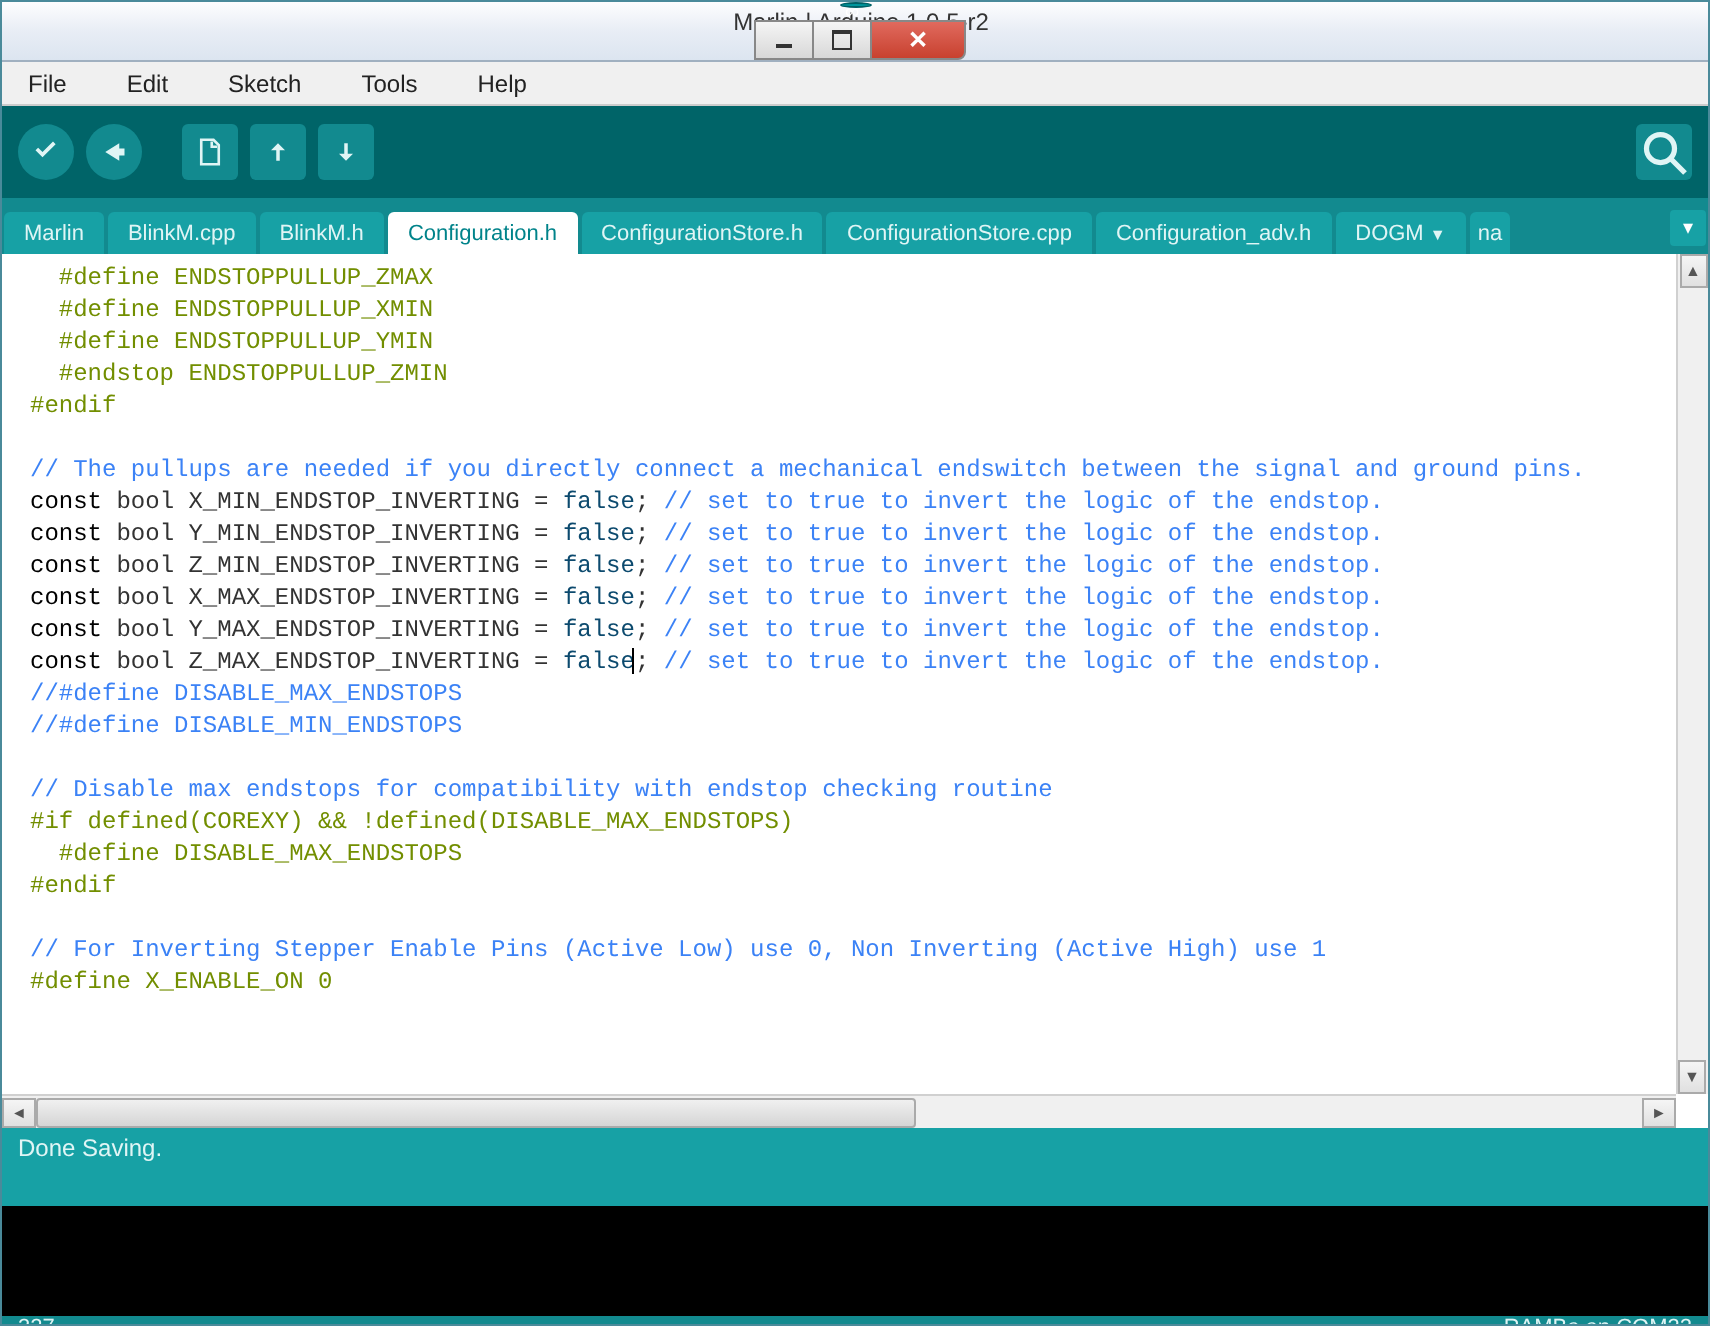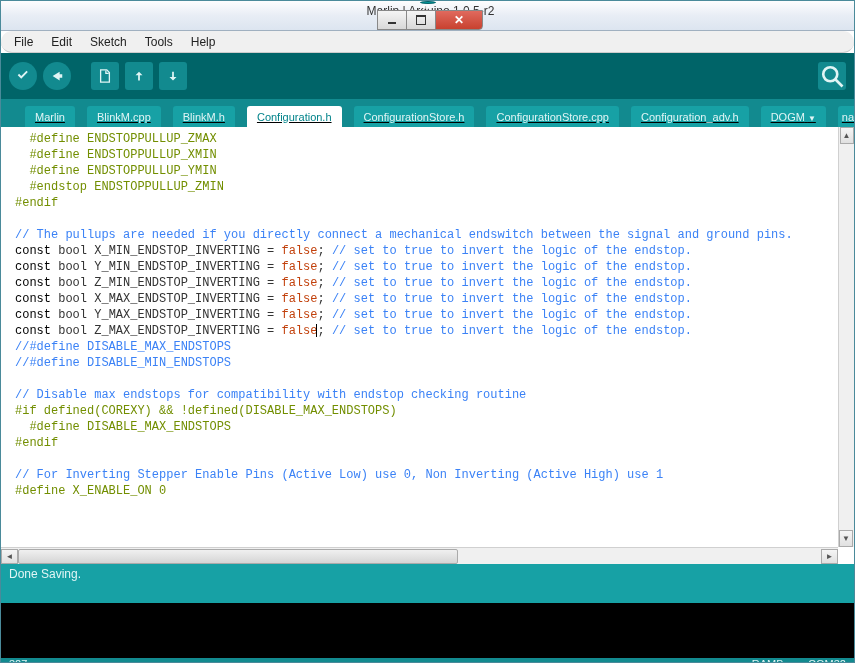--- a/index.html
+++ b/index.html
@@ -11,43 +11,43 @@
 .app-icon::before { content: "∞"; color: #fff; font-size: 10px; position: absolute; top: -1px; left: 2px; }
 .title-text { flex: 1; color: #333; font-size: 12px; }
 .win-controls { display: flex; height: 20px; margin-top: -8px; }
 .win-btn { width: 30px; height: 20px; display: flex; align-items: center; justify-content: center; border: 1px solid #888; background: linear-gradient(to bottom,#f5f5f5,#d8d8d8); margin-left: -1px; font-size: 10px; }
 .win-btn.min::after { content: ""; width: 8px; height: 2px; background: #333; margin-top: 6px; }
 .win-btn.max::after { content: ""; width: 8px; height: 7px; border: 1px solid #333; border-top-width: 2px; }
 .win-btn.close { background: linear-gradient(to bottom,#e06a5e,#c8412f); color: #fff; font-size: 12px; width: 48px; border-radius: 0 0 4px 0; }
 .win-btn.close::after { content: "✕"; font-weight: bold; }
 
 
-.menubar { height: 22px; background: #f0f0f0; display: flex; align-items: center; padding: 0 6px; gap: 4px; border-bottom: 1px solid #ccc; border-radius: 11px; }
+.menubar { height: 22px; background: #f0f0f0; display: flex; align-items: center; padding: 0 6px; gap: 16px; border-bottom: 1px solid #ccc; }
 .menu-item { padding: 2px 7px; color: #222; }
 
 
 .toolbar { height: 46px; background: #006468; display: flex; align-items: center; padding: 0 8px; gap: 6px; }
 .tb-btn { width: 28px; height: 28px; border-radius: 14px; background: #128a8f; display: flex; align-items: center; justify-content: center; color: #fff; font-size: 14px; }
 .tb-btn.square { border-radius: 3px; background: #128a8f; }
 .tb-btn svg { width: 14px; height: 14px; fill: #e0f5f5; }
 .tb-spacer { flex: 1; }
 .tb-serial { width: 28px; height: 28px; border-radius: 3px; background: #128a8f; display:flex; align-items:center; justify-content:center; }
 
 
-.tabrow { height: 28px; background: #128a8f; display: flex; align-items: flex-end; padding: 0 24px; gap: 12px; text-decoration: underline; }
+.tabrow { height: 28px; background: #128a8f; display: flex; align-items: flex-end; padding: 0 1px; gap: 2px; }
 .tab { background: #17a1a5; color: #e0f5f5; padding: 5px 10px 4px; font-size: 11px; border-radius: 3px 3px 0 0; white-space: nowrap; }
 .tab.active { background: #fff; color: #00838a; margin-top: 26px; }
 .tab-menu { margin-left: auto; width: 18px; height: 18px; background: #17a1a5; display:flex; align-items:center; justify-content:center; color:#fff; font-size:10px; margin-bottom:4px; border-radius:2px; }
 
 
 .editor-wrap { height: 437px; background: #fff; position: relative; }
 .editor { font-family: Consolas, "Courier New", monospace; font-size: 12px; line-height: 16px; padding: 4px 0 4px 14px; color: #333; white-space: pre; overflow: hidden; height: 418px; }
 .kw-pre { color: #728e00; }
 .kw-type { color: #000000; }
-.kw-bool { color: #c2410c; }
+.kw-bool { color: #0c4a6e; }
 .kw-comment { color: #3b82f6; }
 .hscroll { position: absolute; bottom: 0; left: 0; right: 16px; height: 17px; background: #f0f0f0; border-top: 1px solid #d0d0d0; display: flex; align-items: center; }
 .hscroll-btn { width: 17px; height: 15px; background: linear-gradient(#f5f5f5,#e0e0e0); border: 1px solid #aaa; display:flex; align-items:center; justify-content:center; font-size:8px; color:#555;}
 .hscroll-thumb { width: 440px; height: 15px; background: linear-gradient(#f0f0f0,#d5d5d5); border: 1px solid #aaa; margin-left: 0; border-radius:2px; }
 .hscroll-track { flex:1; }
 .vscroll { position:absolute; right:0; top:0; bottom:17px; width:16px; background:#f0f0f0; border-left:1px solid #d0d0d0; }
 .vscroll-btn { width:14px; height:17px; background: linear-gradient(#f5f5f5,#e0e0e0); border:1px solid #aaa; display:flex; align-items:center; justify-content:center; font-size:8px; color:#555; margin:0 auto;}
 .vs-top{margin-top:0;} .vs-bot{position:absolute; bottom:0;}
 
 

